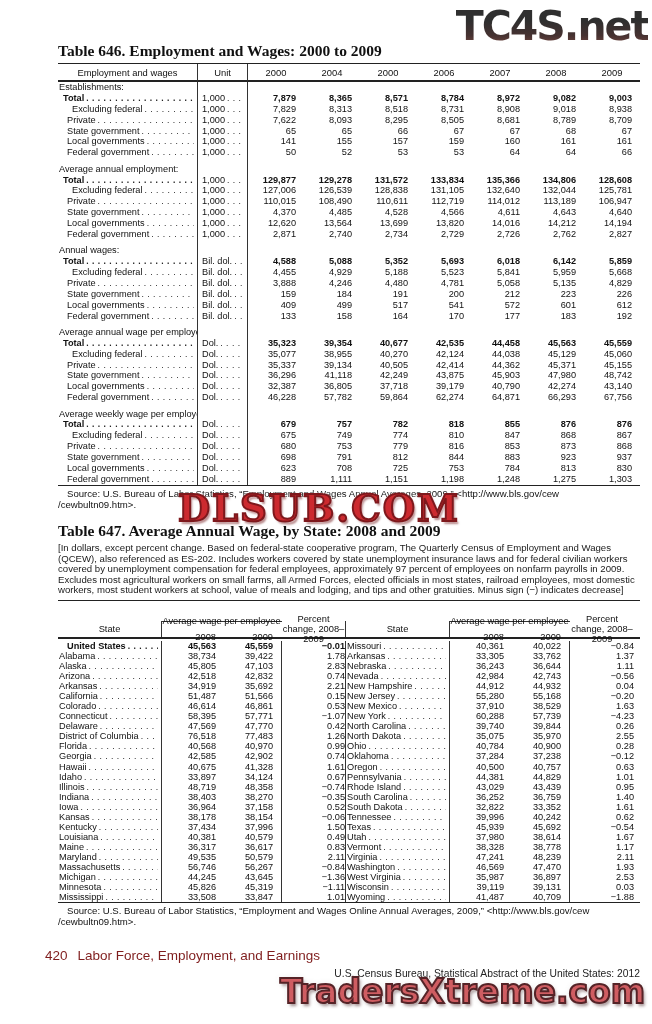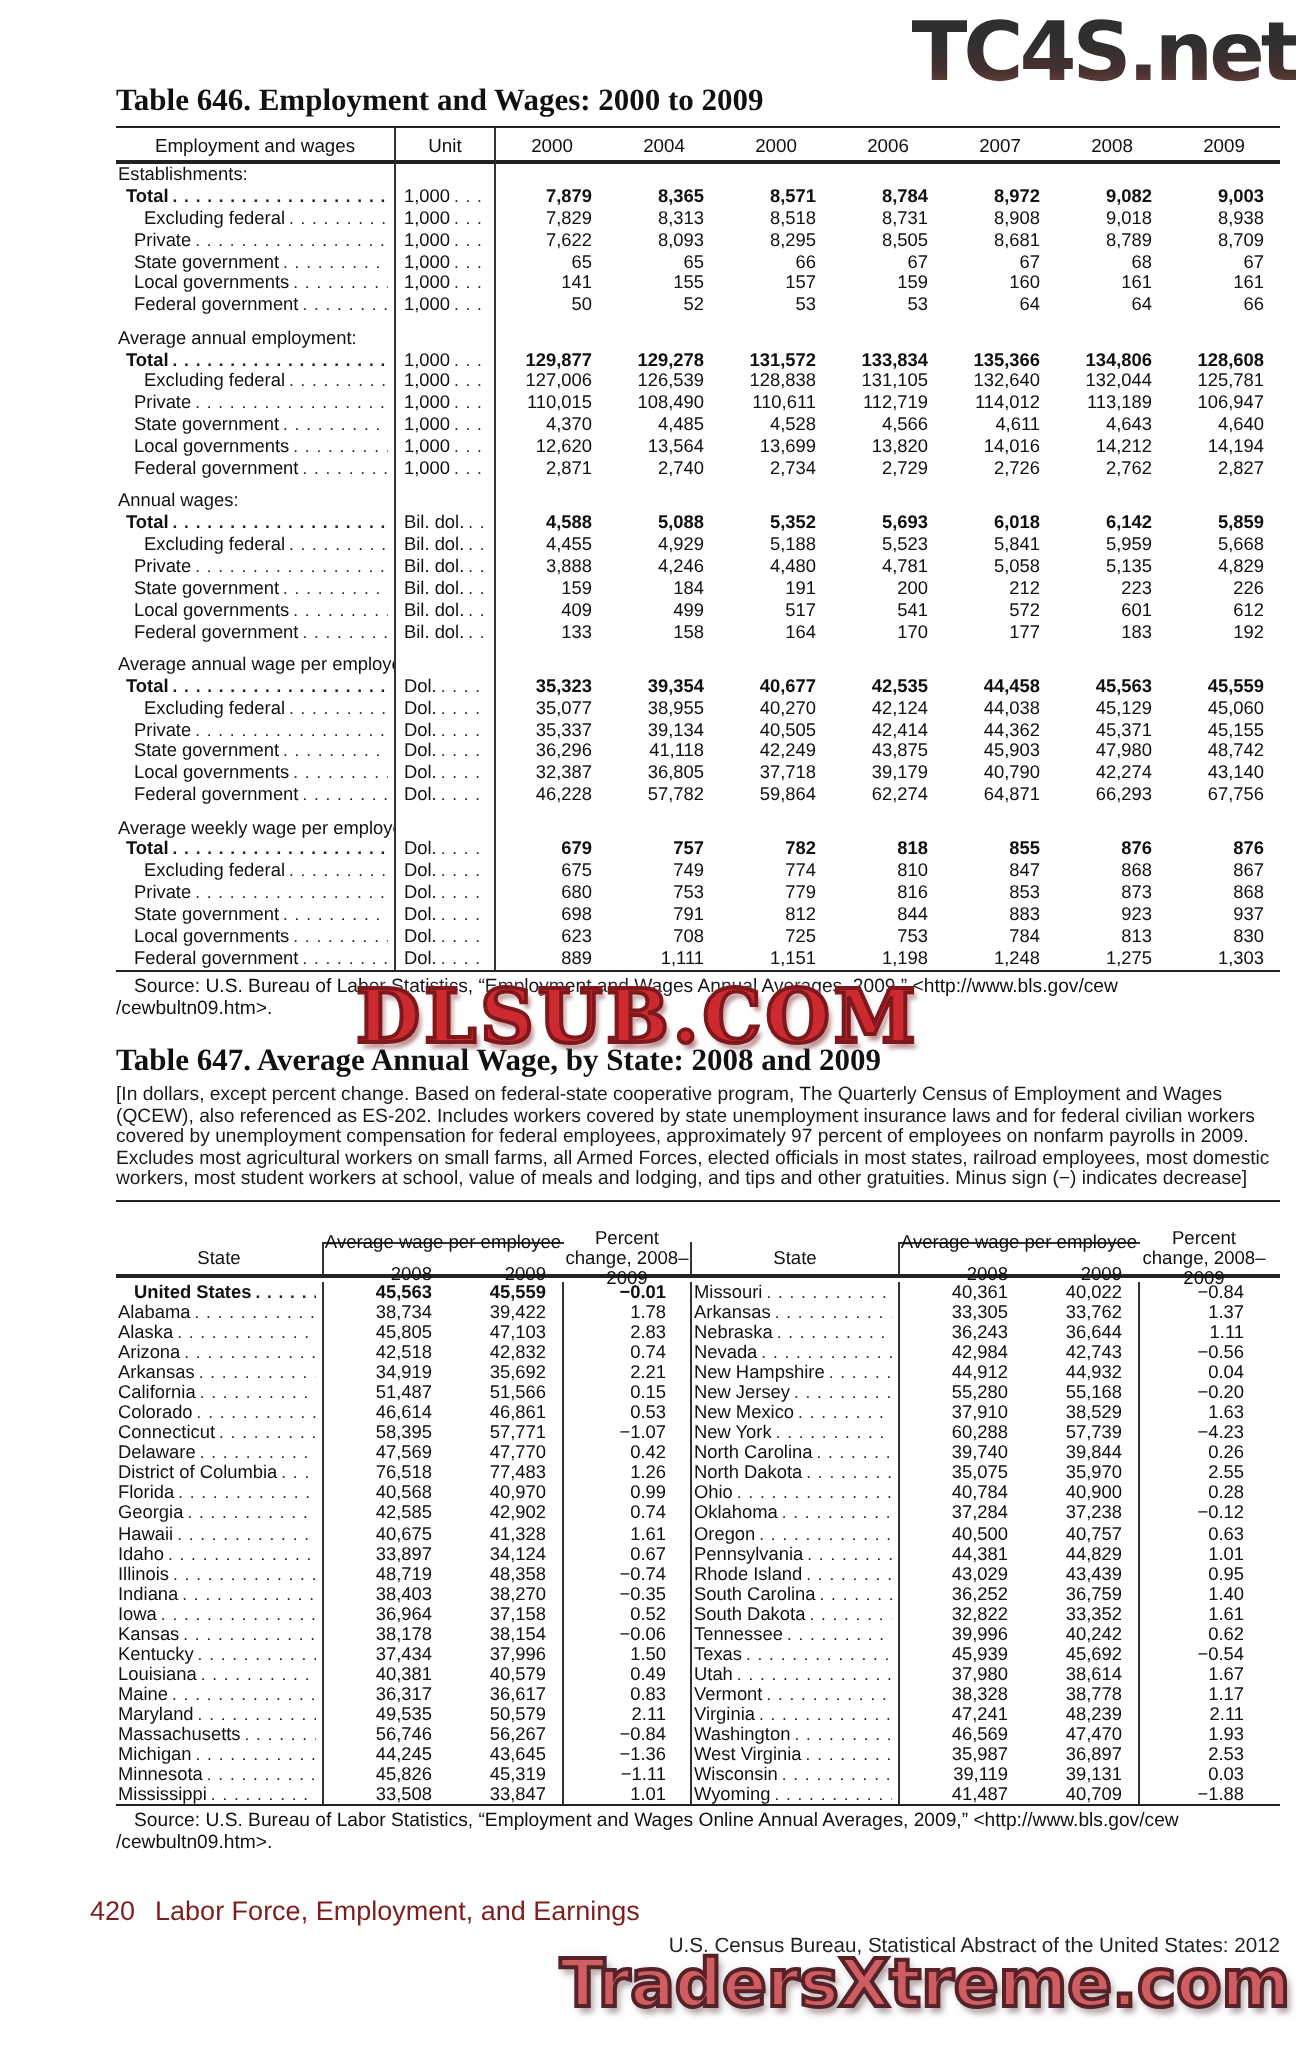--- a/index.html
+++ b/index.html
@@ -52,21 +52,21 @@
   .h-wage1{grid-column:2/4;grid-row:1;border-bottom:1px solid #333;}
   .h-wage2{grid-column:6/8;grid-row:1;border-bottom:1px solid #333;}
   .h-pct1{grid-column:4;grid-row:1/3;} .h-pct2{grid-column:8;grid-row:1/3;}
   .h-yr{justify-content:flex-end;padding-right:8px;align-items:flex-end;padding-bottom:1px;}
   .y08a{grid-column:2;grid-row:2;} .y09a{grid-column:3;grid-row:2;}
   .y08b{grid-column:6;grid-row:2;} .y09b{grid-column:7;grid-row:2;}
   .c7{font-size:9.2px;height:10.05px;line-height:10.05px;overflow:hidden;white-space:nowrap;}
   .st{display:flex;padding-left:1px;}
   .us{padding-left:9px;}
   .w{text-align:right;padding-right:8px;}
-  .p{text-align:right;padding-right:12px;}
+  .p{text-align:right;}
   
   .footer-line{position:absolute;top:948px;left:45px;font-size:13.5px;color:#7f1d1d;}
   .footer-line .pg{margin-right:10px;}
   .attribution{position:absolute;top:968px;left:58px;width:582px;text-align:right;font-size:10.3px;color:#222;}
 </style>
 </head>
 <body>
 
 <div class="page">
 

